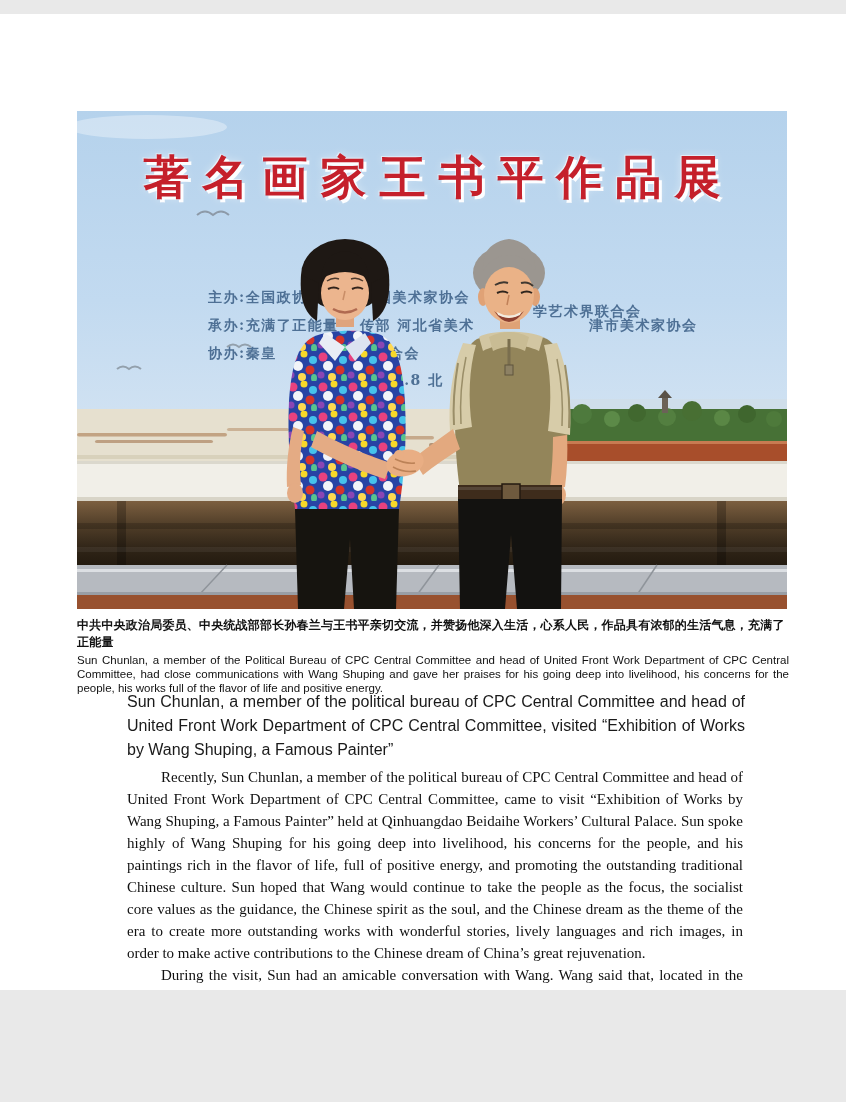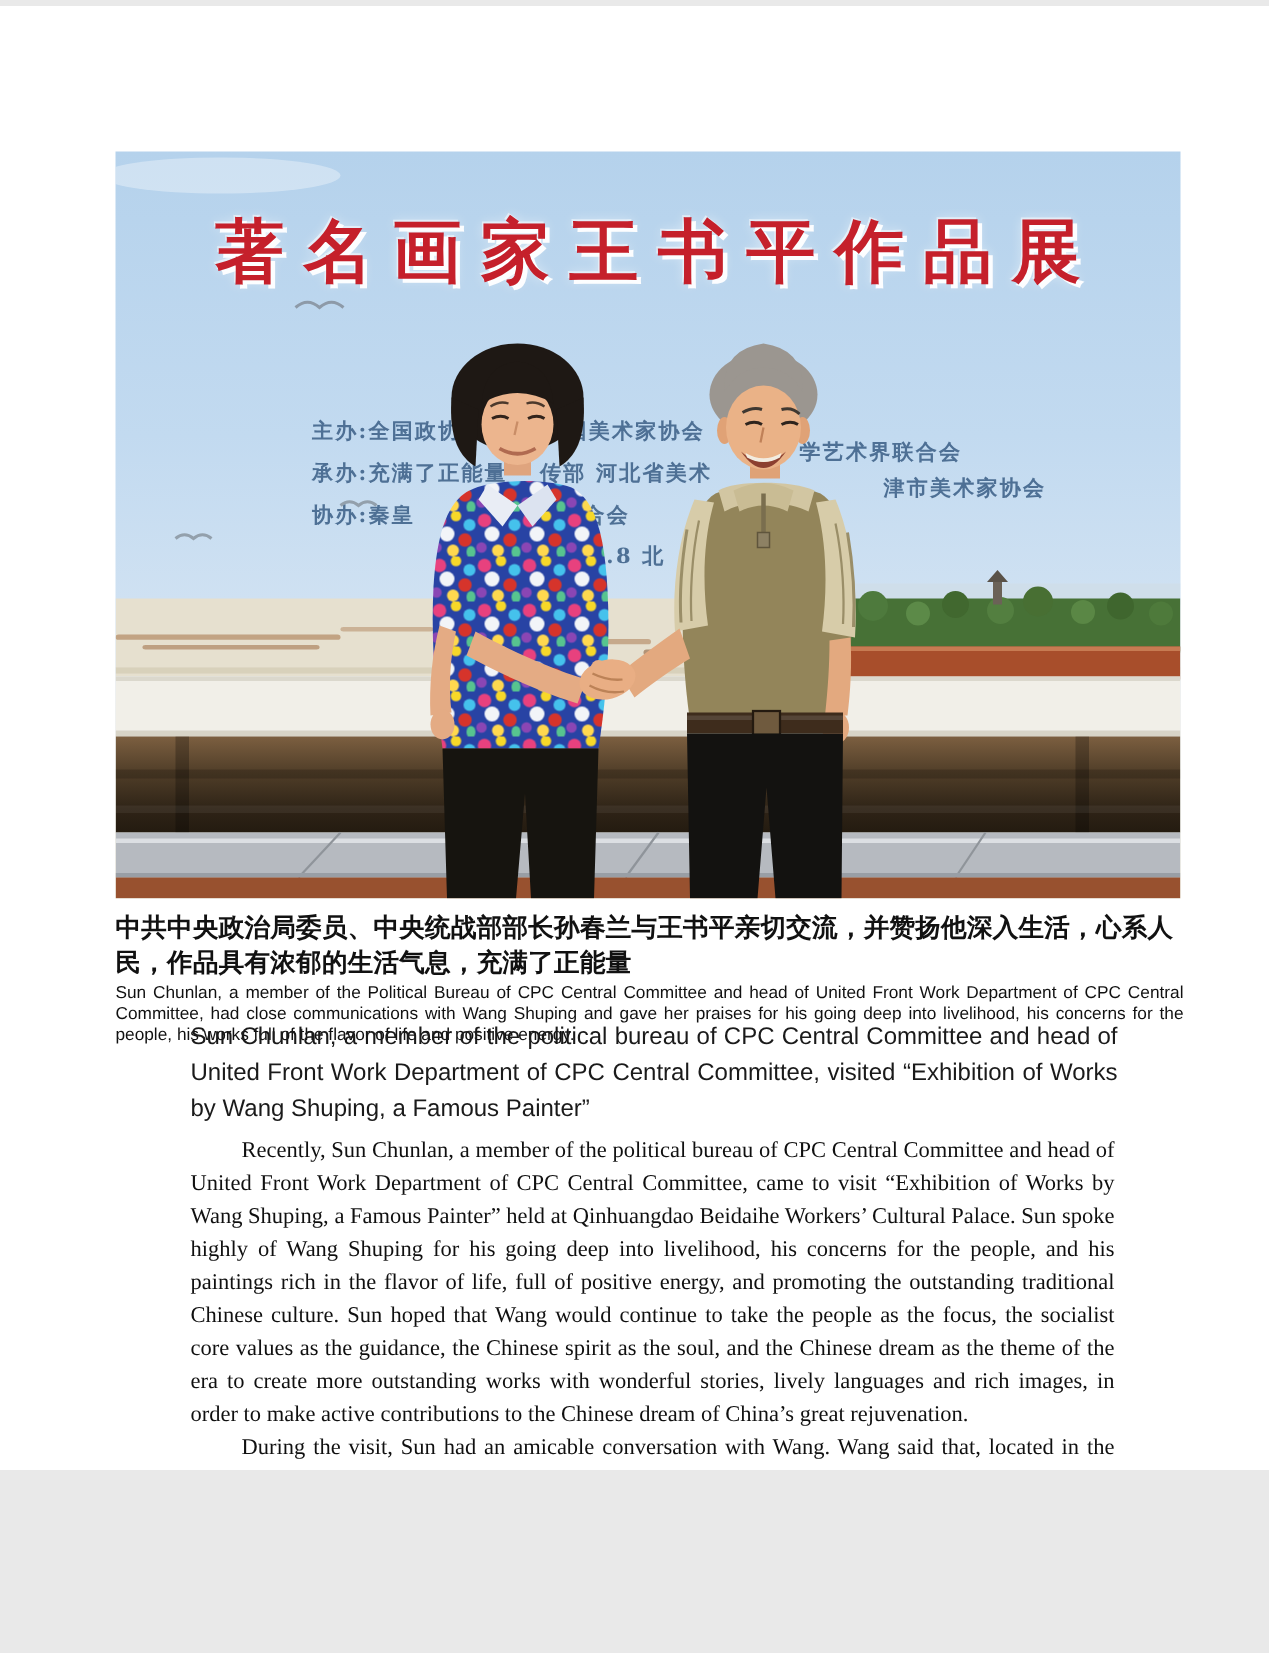--- a/index.html
+++ b/index.html
@@ -1,30 +1,30 @@
 <!DOCTYPE html>
 <html><head>
 <meta charset="utf-8">
 <style>
   html,body{margin:0;padding:0;background:#e9e9e9;}
   .page{position:relative;width:846px;height:976px;background:#ffffff;overflow:hidden;
-        font-family:"Liberation Sans",sans-serif;margin:4px auto;}
+        font-family:"Liberation Sans",sans-serif;margin:14px auto;}
   
   .photo{position:absolute;left:77px;top:97px;width:710px;height:498px;overflow:hidden;
          background:linear-gradient(180deg,#b5d2ec 0%,#c2daf0 38%,#cfe1f2 60%,#dde4e4 74%,#e6e2d2 100%);}
   .banner-title{position:absolute;top:36px;left:0;width:710px;text-align:center;z-index:1;
          font-family:"DejaVu Serif","Liberation Serif",serif;font-weight:bold;font-size:46px;
          letter-spacing:13px;text-indent:13px;white-space:nowrap;color:#c5202b;
          text-shadow:3px 3px 0 rgba(255,255,255,.95),-1px -1px 0 rgba(255,255,255,.5),0 0 8px rgba(255,255,255,.55);}
   .org-seg{position:absolute;z-index:1;font-family:"DejaVu Serif","Liberation Serif",serif;
          font-size:14px;font-weight:600;letter-spacing:1.5px;white-space:nowrap;color:#4e7095;}
   .scene{position:absolute;inset:0;z-index:2;}
   
   .caption{position:absolute;left:77px;top:603px;width:712px;color:#111;}
-  .caption-zh{margin:0 0 2px 0;font-size:17px;font-weight:bold;letter-spacing:.2px;}
+  .caption-zh{margin:0 0 2px 0;font-size:12px;font-weight:bold;letter-spacing:.2px;}
   .caption-en{margin:0;font-size:11.5px;line-height:14px;text-align:justify;}
   
   .headline{position:absolute;left:127px;top:676px;width:618px;margin:0;
             font-size:16px;font-weight:normal;line-height:24px;color:#1a1a1a;text-align:justify;}
   .bodycopy{position:absolute;left:127px;top:752px;width:616px;
             font-family:"Liberation Serif","DejaVu Serif",serif;font-size:15px;line-height:22px;
             color:#101010;text-align:justify;}
   .bodycopy p{margin:0;text-indent:34px;font-family:Liberation Serif, serif;}
   
   .footer{position:absolute;top:1046px;right:59px;font-size:11.5px;color:#111;white-space:nowrap;}
@@ -39,21 +39,21 @@
   <figure class="photo" style="margin:0;">
 
     <div class="banner-title">著名画家王书平作品展</div>
 
     <div class="org-seg" style="left:131px;top:178px;">主办:全国政协</div>
     <div class="org-seg" style="left:300px;top:178px;">国美术家协会</div>
     <div class="org-seg" style="left:456px;top:192px;">学艺术界联合会</div>
 
     <div class="org-seg" style="left:131px;top:206px;">承办:充满了正能量</div>
     <div class="org-seg" style="left:283px;top:206px;">传部  河北省美术</div>
-    <div class="org-seg" style="left:512px;top:216px;">津市美术家协会</div>
+    <div class="org-seg" style="left:512px;top:206px;">津市美术家协会</div>
 
     <div class="org-seg" style="left:131px;top:234px;">协办:秦皇</div>
     <div class="org-seg" style="left:312px;top:234px;">合会</div>
 
     <div class="org-seg" style="left:316px;top:261px;">6.8  北</div>
 
     <svg class="scene" viewBox="0 0 710 498">
       <defs>
         <pattern id="floral" width="30" height="30" patternUnits="userSpaceOnUse">
           <rect width="30" height="30" fill="#2843a4"></rect>

